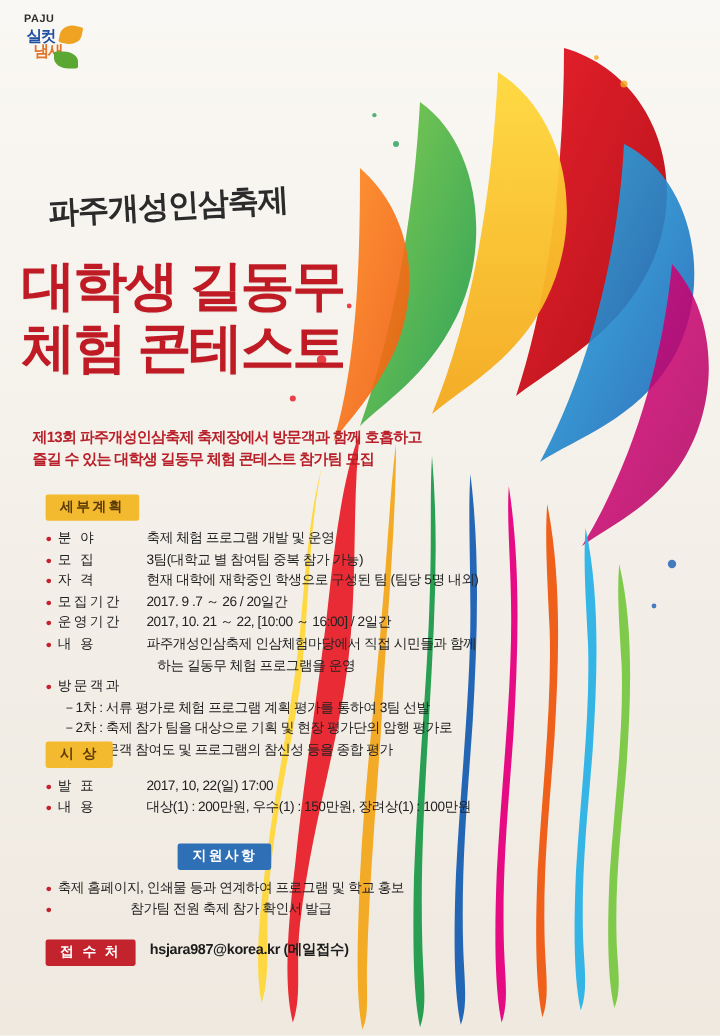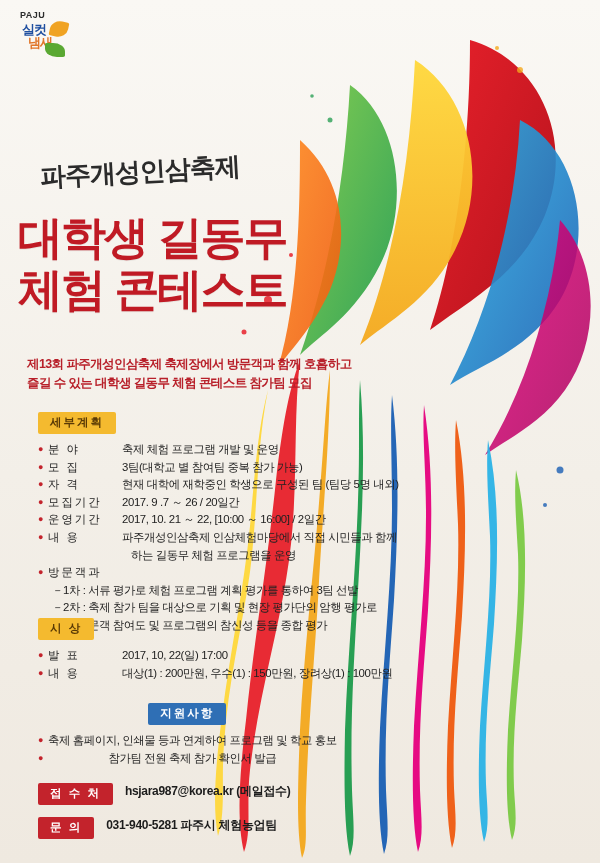--- a/index.html
+++ b/index.html
@@ -375,18 +375,14 @@
         <span class="val">참가팀 전원 축제 참가 확인서 발급</span>
       </div>
     </div>
   </div>
 
   <div class="contact" style="top:783px;">
     <span class="sec-tag red">접 수 처</span>
     <span class="ctext">hsjara987@korea.kr (메일접수)</span>
   </div>
 
-  <div class="contact" style="top:817px;">
-    <span class="sec-tag red">문 의</span>
-    <span class="ctext">031-940-5281 파주시 체험농업팀</span>
-  </div>
 
 </div>
 
 </body></html>

